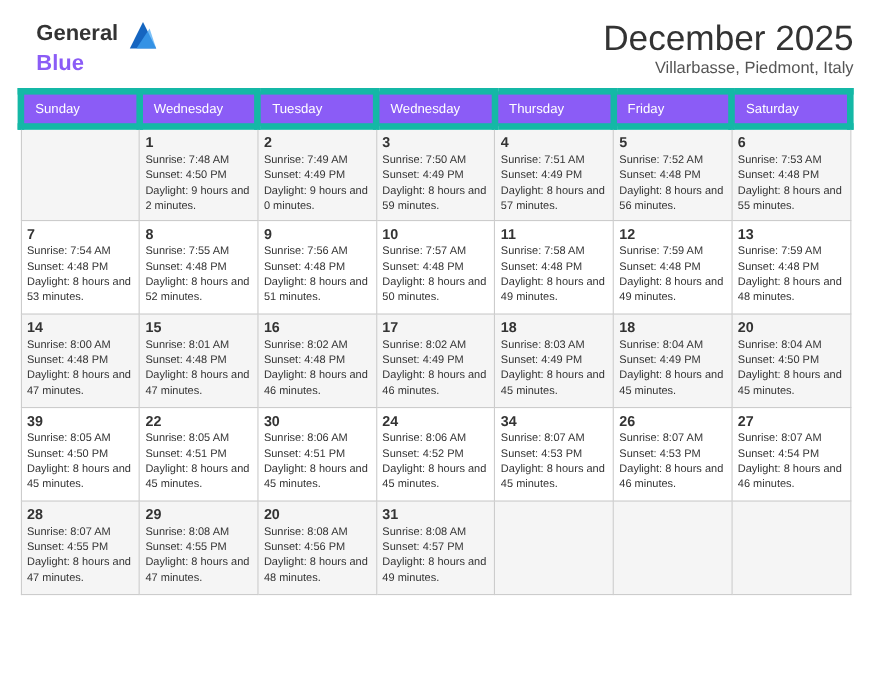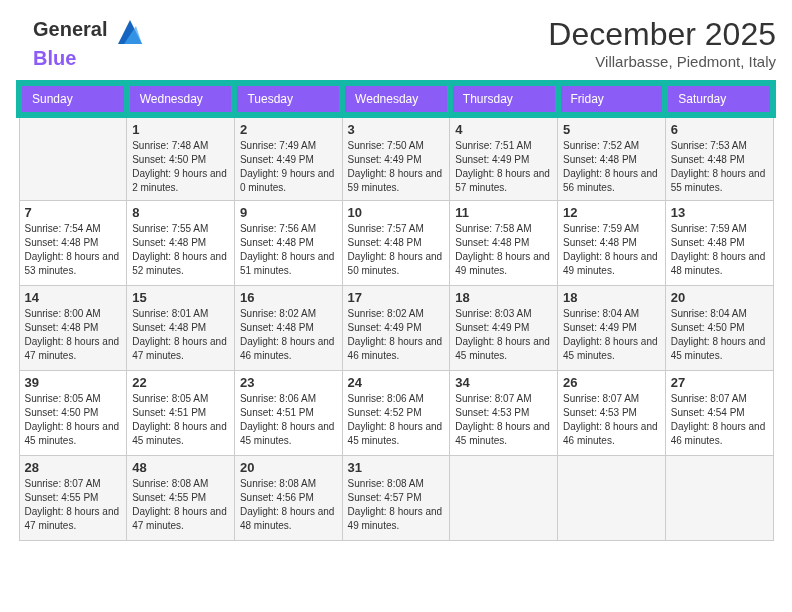--- a/index.html
+++ b/index.html
@@ -224,21 +224,21 @@
       <tr class="week-row">
         <td>
           <div class="day-number">39</div>
           <div class="day-info">Sunrise: 8:05 AM<br>Sunset: 4:50 PM<br>Daylight: 8 hours and 45 minutes.</div>
         </td>
         <td>
           <div class="day-number">22</div>
           <div class="day-info">Sunrise: 8:05 AM<br>Sunset: 4:51 PM<br>Daylight: 8 hours and 45 minutes.</div>
         </td>
         <td>
-          <div class="day-number">23</div>
+          <div class="day-number">30</div>
           <div class="day-info">Sunrise: 8:06 AM<br>Sunset: 4:51 PM<br>Daylight: 8 hours and 45 minutes.</div>
         </td>
         <td>
           <div class="day-number">24</div>
           <div class="day-info">Sunrise: 8:06 AM<br>Sunset: 4:52 PM<br>Daylight: 8 hours and 45 minutes.</div>
         </td>
         <td>
           <div class="day-number">34</div>
           <div class="day-info">Sunrise: 8:07 AM<br>Sunset: 4:53 PM<br>Daylight: 8 hours and 45 minutes.</div>
         </td>
@@ -250,21 +250,21 @@
           <div class="day-number">27</div>
           <div class="day-info">Sunrise: 8:07 AM<br>Sunset: 4:54 PM<br>Daylight: 8 hours and 46 minutes.</div>
         </td>
       </tr>
       <tr class="week-row">
         <td>
           <div class="day-number">28</div>
           <div class="day-info">Sunrise: 8:07 AM<br>Sunset: 4:55 PM<br>Daylight: 8 hours and 47 minutes.</div>
         </td>
         <td>
-          <div class="day-number">48</div>
+          <div class="day-number">29</div>
           <div class="day-info">Sunrise: 8:08 AM<br>Sunset: 4:55 PM<br>Daylight: 8 hours and 47 minutes.</div>
         </td>
         <td>
           <div class="day-number">20</div>
           <div class="day-info">Sunrise: 8:08 AM<br>Sunset: 4:56 PM<br>Daylight: 8 hours and 48 minutes.</div>
         </td>
         <td>
           <div class="day-number">31</div>
           <div class="day-info">Sunrise: 8:08 AM<br>Sunset: 4:57 PM<br>Daylight: 8 hours and 49 minutes.</div>
         </td>

